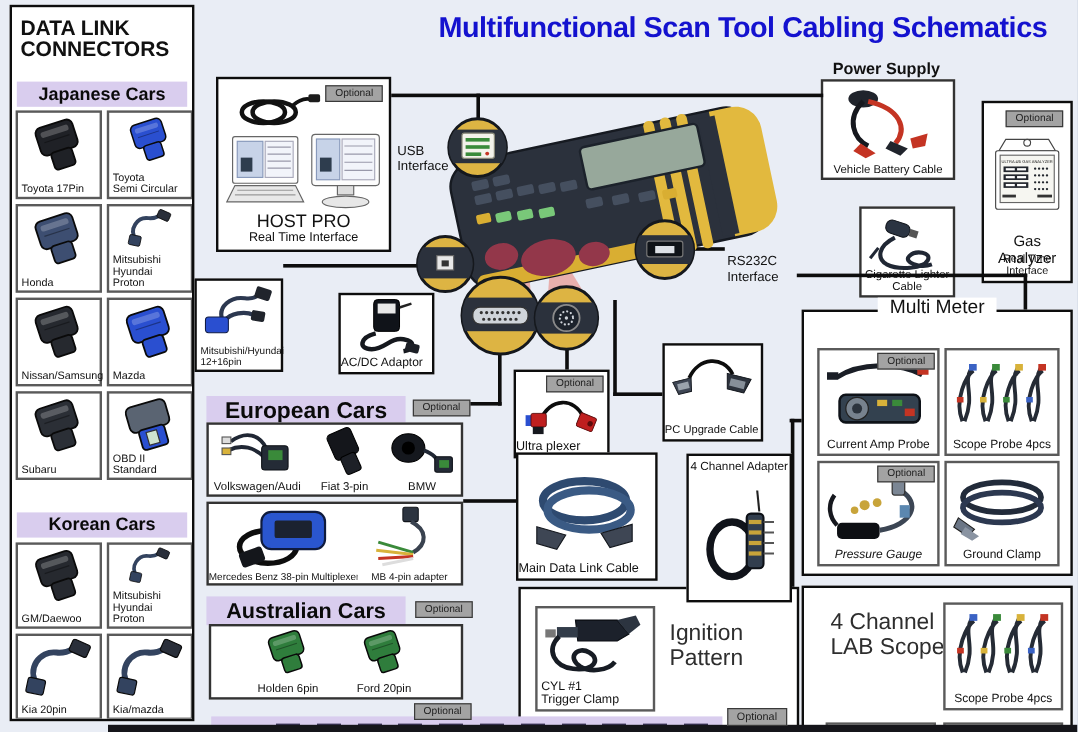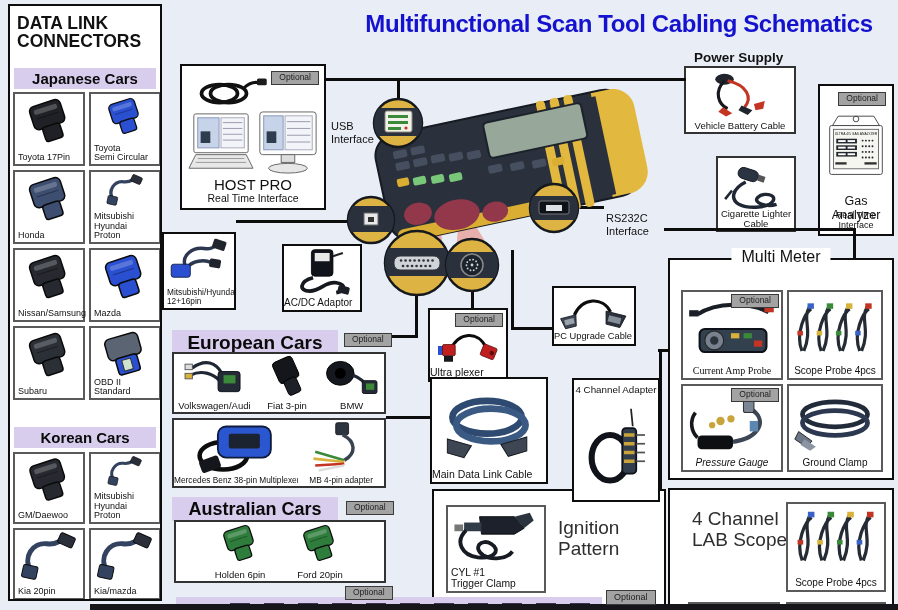--- a/index.html
+++ b/index.html
@@ -352,21 +352,21 @@
       <g clip-path="url(#cc5)">
         <rect x="190" y="130" width="52" height="24" fill="#2b313c"></rect>
         <rect x="201" y="135" width="30" height="13" rx="2" fill="#0f1318" stroke="#777"></rect>
         <rect x="208" y="139" width="16" height="6" fill="#dde1e6"></rect>
       </g>
     </g>
   </svg>
 
   <div class="abs" style="left:694px;top:50px;font-size:13.5px;font-weight:bold">Power Supply</div>
   <div class="abs" id="ps-col" style="left:684px;top:66px;width:112px">
-      <div class="card" style="height: 68px; margin-bottom: 22px; border-color: rgb(51, 51, 51);">
+      <div class="card" style="height: 84px; margin-bottom: 22px; border-color: rgb(51, 51, 51);">
         <div style="position: absolute; inset: 2px 2px 14px;">
           <svg viewBox="0 0 84 62" preserveAspectRatio="xMidYMid meet" style="width:100%;height:100%">
             <ellipse cx="22" cy="12" rx="12" ry="7" fill="#20242c"></ellipse>
             <path d="M22 14 C 8 28 14 44 26 50" fill="none" stroke="#16181e" stroke-width="4"></path>
             <path d="M26 14 C 52 20 58 36 48 48" fill="none" stroke="#c43423" stroke-width="4"></path>
             <polygon points="20,48 32,56 24,60 14,54" fill="#c43423"></polygon>
             <polygon points="44,46 58,52 52,58 40,52" fill="#20242c"></polygon>
             <polygon points="60,44 74,40 72,50 62,52" fill="#c43423"></polygon>
           </svg>
         </div>
@@ -434,21 +434,21 @@
               <rect x="4" y="12" width="9" height="6" fill="#1a1e26"></rect>
               <rect x="14" y="30" width="64" height="22" rx="5" fill="#33414f" stroke="#0e1218" stroke-width="2"></rect>
               <circle cx="28" cy="41" r="9" fill="#77828e" stroke="#222"></circle>
               <circle cx="28" cy="41" r="4" fill="#2b333d"></circle>
               <rect x="44" y="34" width="8" height="5" fill="#d8b23a"></rect>
               <rect x="56" y="34" width="8" height="5" fill="#3a8a3a"></rect>
               <rect x="66" y="41" width="8" height="6" fill="#c43423"></rect>
             </svg>
           </div>
           <div class="optional" style="top: 2px; right: 2px;">Optional</div>
-          <div class="clabel tcenter" style="font-size: 10px; font-family: Liberation Serif, serif;">Current Amp Probe</div>
+          <div class="clabel tcenter" style="font-size: 10px;">Current Amp Probe</div>
         </div>
         <div class="card">
           <div style="position: absolute; inset: 2px 2px 14px;">
             <svg viewBox="0 0 96 60" preserveAspectRatio="xMidYMid meet" style="width:100%;height:100%">
               <path d="M12 54 C 4 34 16 12 22 8 M14 54 C 24 30 12 20 20 6" fill="none" stroke="#252b35" stroke-width="3.5"></path>
               <rect x="18" y="2" width="7" height="6" fill="#3a62c4"></rect>
               <rect x="7" y="32" width="6" height="5" fill="#c43423"></rect>
               <path d="M33 54 C 25 34 37 12 43 8 M35 54 C 45 30 33 20 41 6" fill="none" stroke="#252b35" stroke-width="3.5"></path>
               <rect x="39" y="2" width="7" height="6" fill="#3a8a3a"></rect>
               <rect x="28" y="32" width="6" height="5" fill="#d8b23a"></rect>
@@ -632,21 +632,21 @@
           <g transform="rotate(22 70 36)">
             <rect x="60" y="28" width="19" height="16" rx="2" fill="#bf1f1f" stroke="#5a0c0c"></rect>
             <circle cx="74" cy="36" r="3" fill="#5a0c0c"></circle>
           </g>
           <rect x="10" y="41" width="12" height="8" fill="#16181e"></rect>
         </svg>
       </div>
     <div class="slabel" style="font-size:10.5px">Ultra plexer</div>
   </div>
 
-  <div class="panel" style="left:552px;top:286px;width:84px;height:60px;border-width:2px;z-index:2">
+  <div class="panel" style="left:552px;top:286px;width:84px;height:82px;border-width:2px;z-index:2">
     <div class="abs" style="left:3px;top:4px;width:74px;height:46px">
         <svg viewBox="0 0 94 56" preserveAspectRatio="xMidYMid meet" style="width:100%;height:100%">
           <path d="M22 28 C 32 6 58 4 68 24" fill="none" stroke="#0d0d0d" stroke-width="4"></path>
           <g transform="rotate(-14 16 37)">
             <polygon points="6,30 26,30 23,44 9,44" fill="#3e4654" stroke="#14181e"></polygon>
             <rect x="10" y="33" width="12" height="7" fill="#9aa3ad"></rect>
           </g>
           <g transform="rotate(14 73 34)">
             <polygon points="60,26 86,26 82,42 64,42" fill="#2c323c" stroke="#10141a"></polygon>
             <rect x="65" y="30" width="16" height="8" fill="#868f99"></rect>

